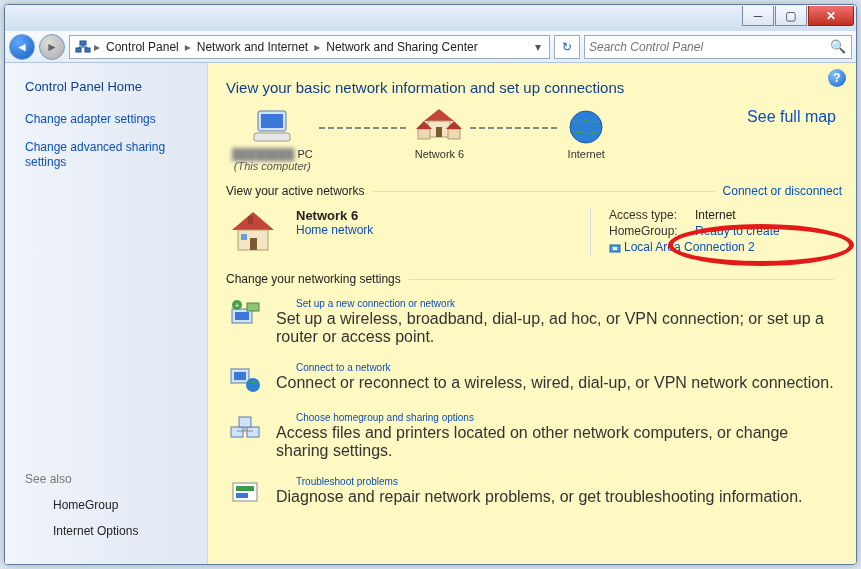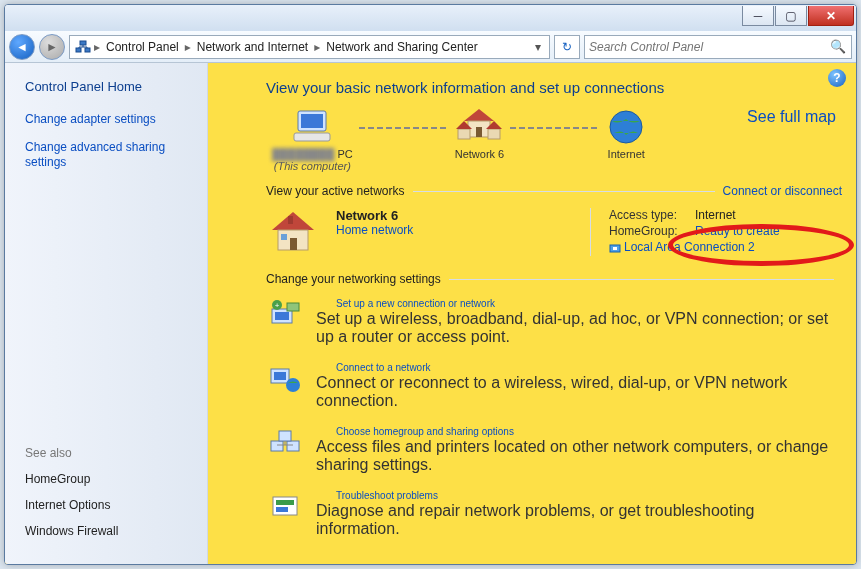--- a/index.html
+++ b/index.html
@@ -13,28 +13,28 @@
   .navbtn.fwd { background:radial-gradient(circle at 35% 30%, #ddd, #aaa); color:#666;}
   .breadcrumb { flex:1; height:24px; background:#fff; border:1px solid #9ab; display:flex; align-items:center; padding:0 4px; gap:2px; overflow:hidden;}
   .bc-icon { width:18px; height:18px; display:inline-flex; align-items:center; justify-content:center; font-size:13px;}
   .bc-item { padding:2px 4px; color:#222; cursor:pointer; white-space:nowrap;}
   .bc-sep { color:#666; }
   .bc-drop { margin-left:auto; color:#555; padding:0 4px;}
   .refresh { width:26px; height:24px; border:1px solid #9ab; background:#fff; display:flex; align-items:center; justify-content:center; color:#1560c0; cursor:pointer;}
   .search { width:268px; height:24px; border:1px solid #9ab; background:#fff; display:flex; align-items:center; padding:0 4px;}
   .search input { flex:1; border:none; outline:none; font-size:12px; font-style:italic; color:#777;}
   .search .mg { color:#1560c0; font-size:13px;}
-  .body { flex:1; display:flex; overflow:hidden; background:#fde047;gap:40px;}
+  .body { flex:1; display:flex; overflow:hidden; background:#fef9c3;}
   .side { width:203px; background:linear-gradient(to right,#f0f4fb,#e0e8f3); border-right:1px solid #d0d8e4; padding:16px 12px 10px 20px; display:flex; flex-direction:column; position:relative;}
   .side a, .link { color:#0a4ec2; text-decoration:none; cursor:pointer;}
   .cp-home { color:#0d3f8f; font-size:13px; font-weight:normal; margin-bottom:18px; }
   .side-link { display:block; margin-bottom:12px; font-size:12px; line-height:1.3;}
   .see-also { position:absolute; bottom:14px; left:20px; right:12px;}
   .see-also h4 { color:#777; font-weight:normal; font-size:12px; margin-bottom:12px;}
-  .see-also .sa { display:block; color:#222; margin-bottom:12px; cursor:pointer;}
+  .see-also .sa { display:block; color:#222; margin-bottom:12px; cursor:pointer;margin-left:28px;}
   .main { flex:1; padding:12px 14px 10px 18px; position:relative; overflow:hidden; color:#222;}
   .help { position:absolute; top:6px; right:10px; width:18px; height:18px; border-radius:50%; background:radial-gradient(circle at 35% 30%,#7fc4ff,#1560c0); color:#fff; display:flex; align-items:center; justify-content:center; font-size:12px; font-weight:bold; cursor:pointer;}
   h1.pt { color:#0d3f8f; font-size:15px; font-weight:normal; margin:4px 0 10px;}
   .map { display:flex; align-items:flex-start; justify-content:space-between; padding:0 6px 6px;}
   .map-nodes { display:flex; align-items:center; gap:0; }
   .node { text-align:center; font-size:11px; color:#333;}
   .node .ic { height:42px; display:flex; align-items:center; justify-content:center;}
   .conn-line { width:90px; height:2px; background:repeating-linear-gradient(90deg,#888 0 6px,transparent 6px 9px); margin:0 6px 22px;}
   .subt { color:#555; font-size:11px;font-style:italic;}
   .fullmap { color:#0a4ec2; cursor:pointer; font-size:16px; margin-top:2px;}
@@ -99,21 +99,20 @@
 
   <div class="body">
     <div class="side">
       <div class="cp-home">Control Panel Home</div>
       <a class="side-link">Change adapter settings</a>
       <a class="side-link">Change advanced sharing settings</a>
       <div class="see-also">
         <h4>See also</h4>
         <span class="sa">HomeGroup</span>
         <span class="sa">Internet Options</span>
-        <span class="sa">Windows Firewall</span>
       </div>
     </div>
 
     <div class="main">
       <div class="help">?</div>
       <h1 class="pt">View your basic network information and set up connections</h1>
 
       <div class="map">
         <div class="map-nodes">
           <div class="node">

